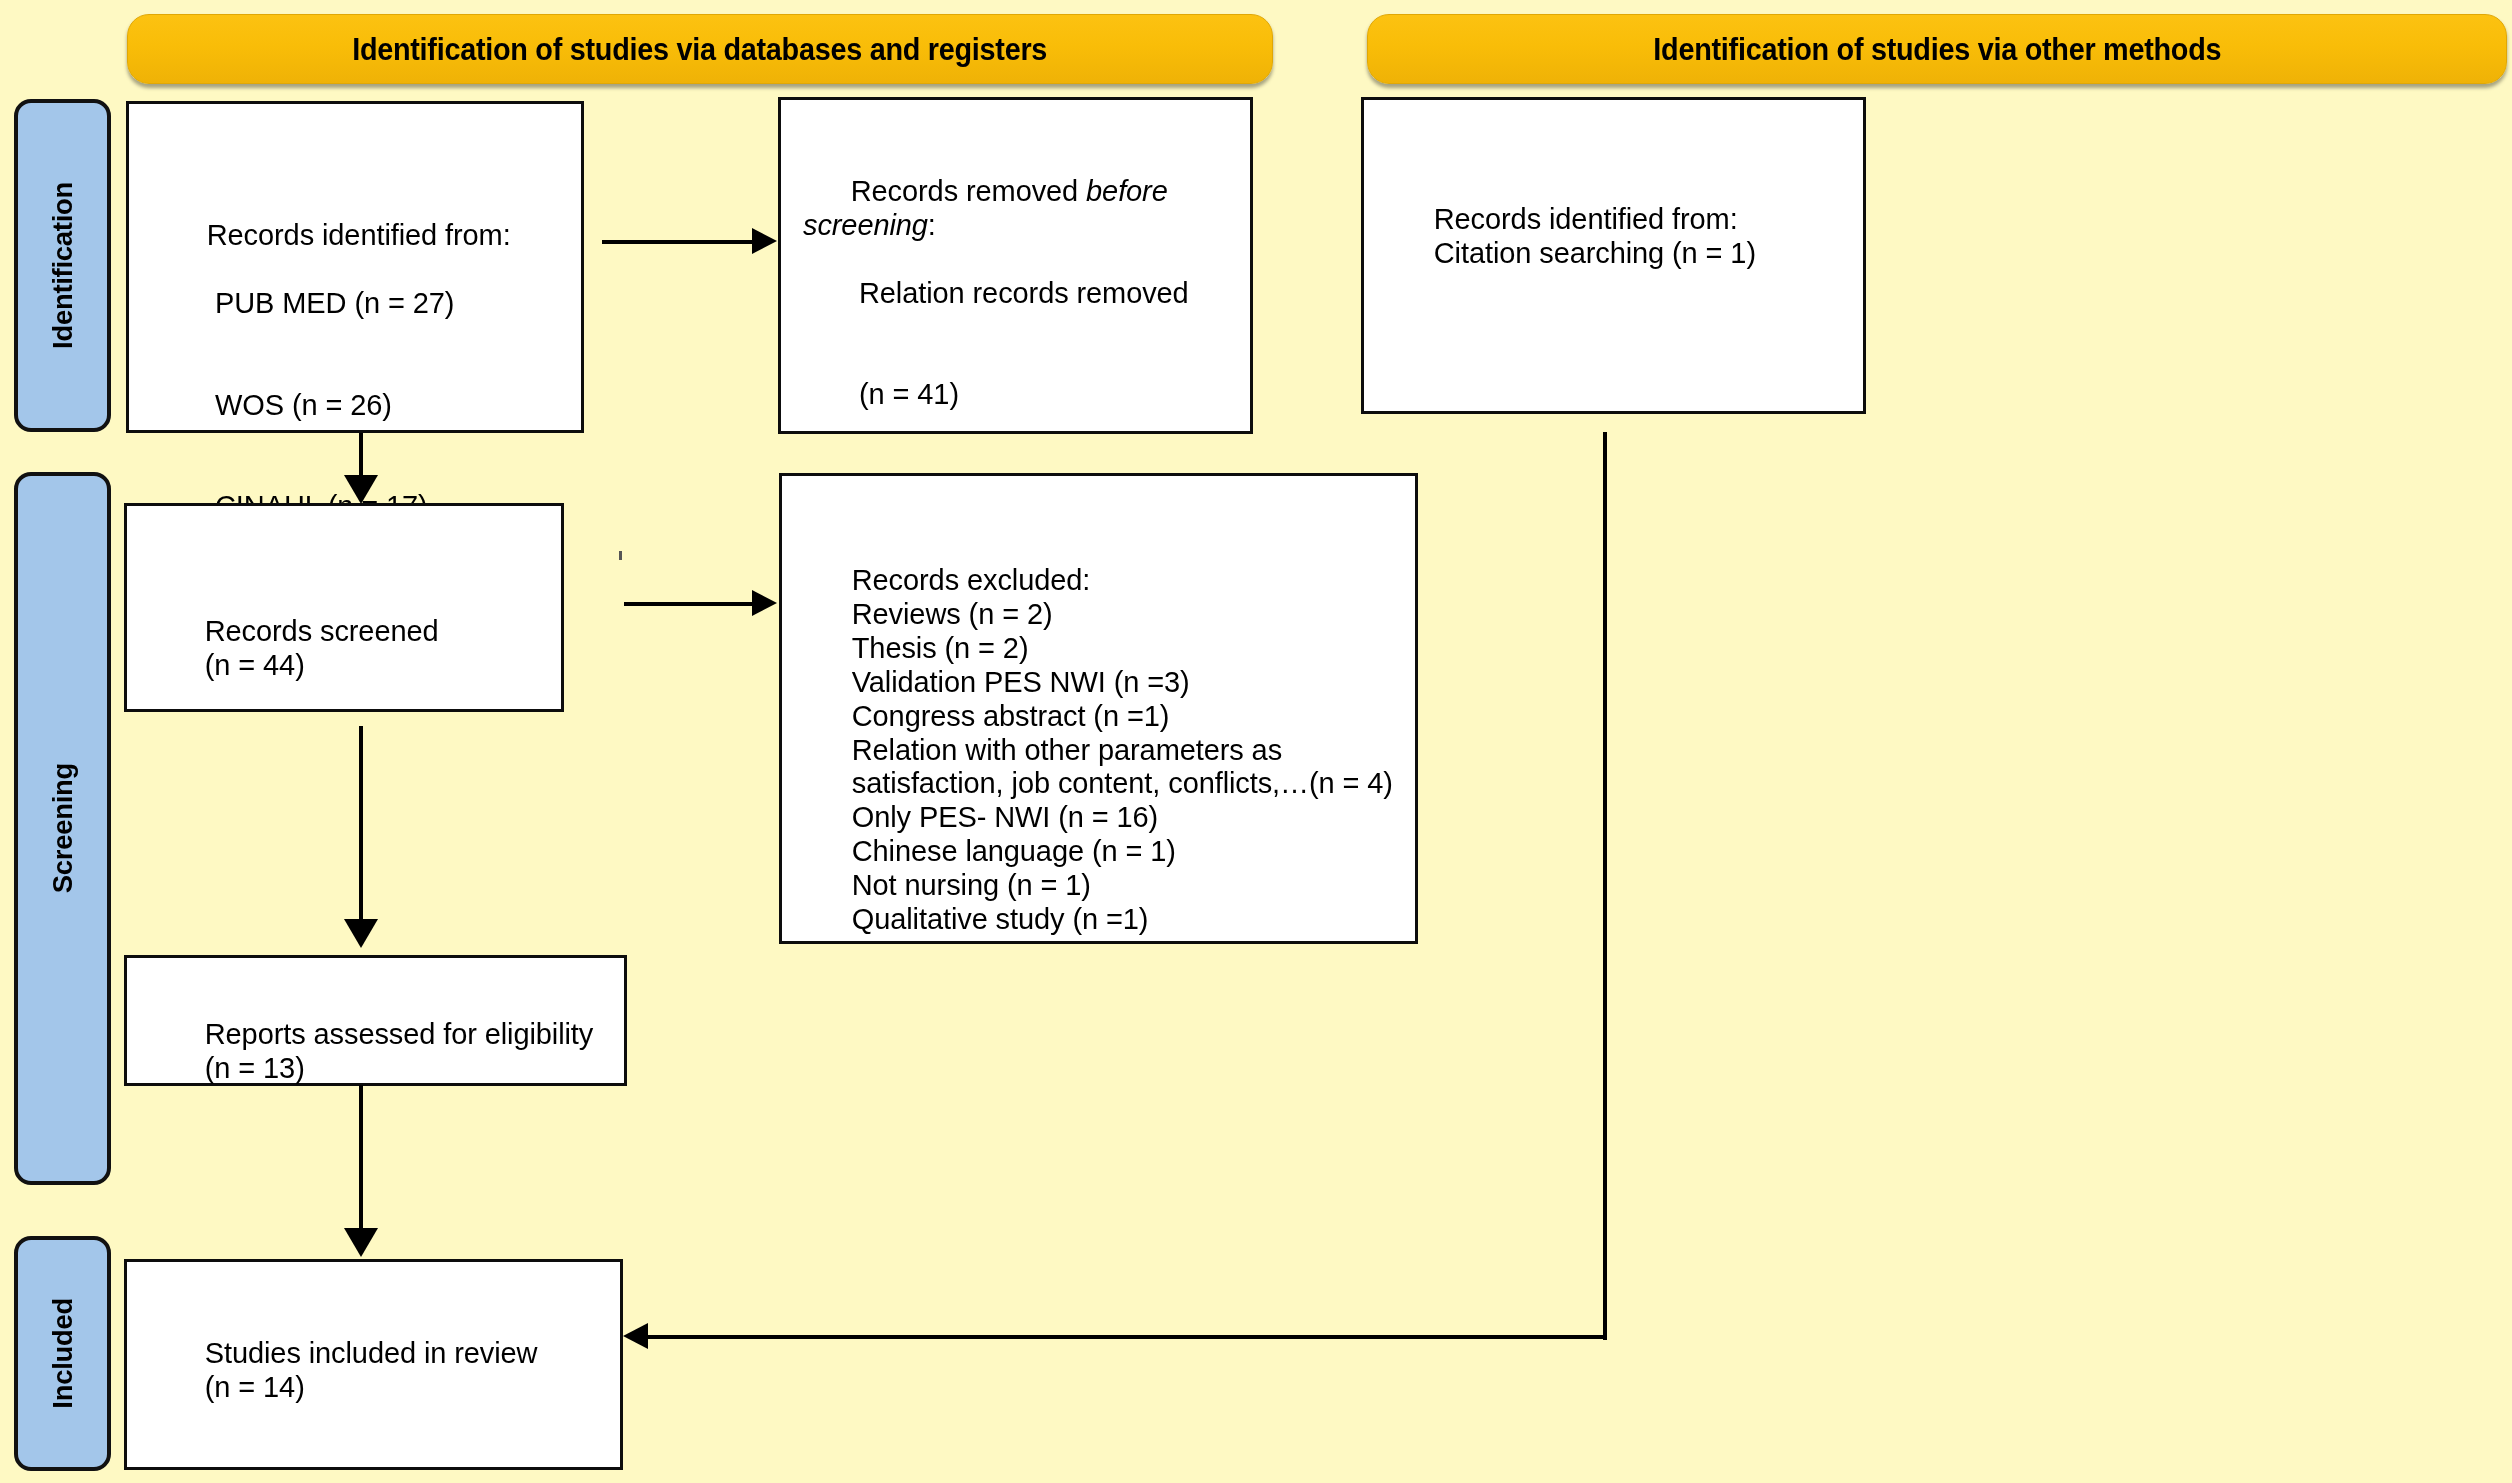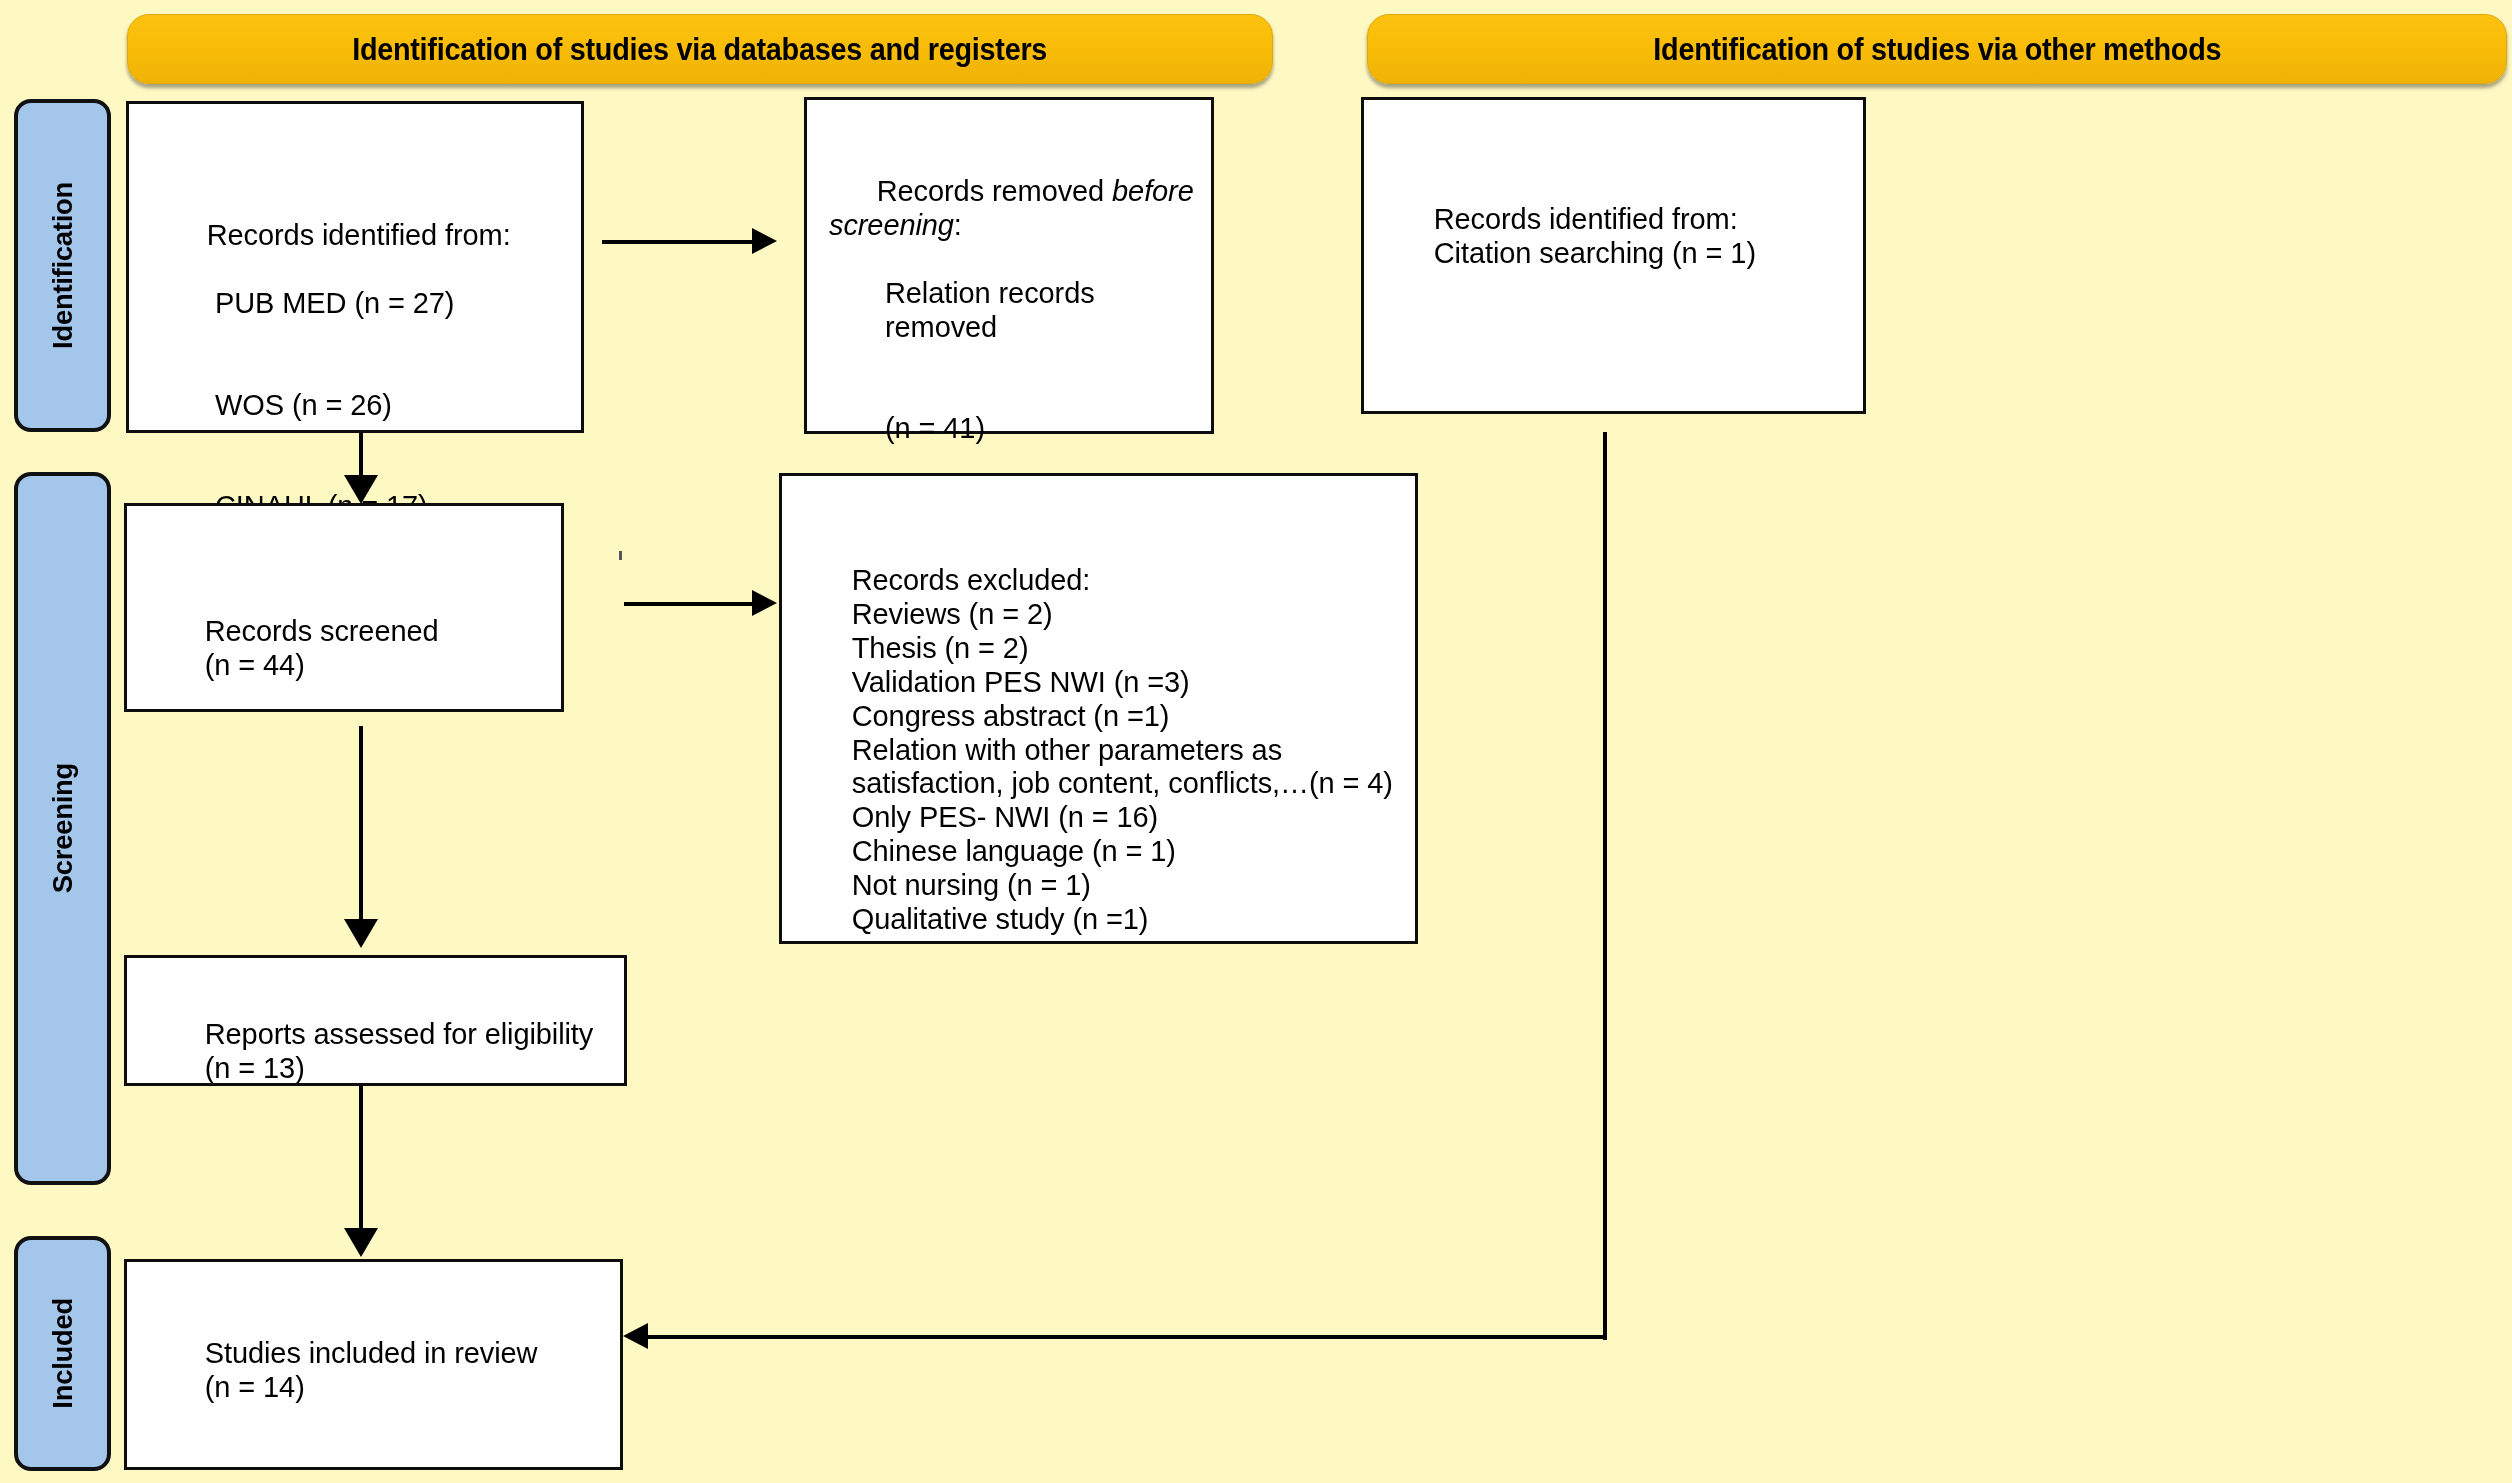--- a/index.html
+++ b/index.html
@@ -132,21 +132,21 @@
   <div class="box" style="left:126px;top:101px;width:458px;height:332px;">
     <div class="txt" style="top:81px;">
       <span>Records identified from:</span>
       <span class="indent">PUB MED (n = 27)</span>
       <span class="indent">WOS (n = 26)</span>
       <span class="indent">CINAHL (n = 17)</span>
       <span class="indent">SCOPUS (n = 20)</span>
     </div>
   </div>
 
-  <div class="box" style="left:778px;top:97px;width:410px;height:337px;margin-left:26px;">
+  <div class="box" style="left:778px;top:97px;width:475px;height:337px;">
     <div class="txt" style="top:41px;left:22px;">
       <span><span>Records removed </span><em>before screening</em><span>:</span></span>
       <span class="indent">Relation records removed</span>
       <span class="indent">(n = 41)</span>
       <span class="indent">Records marked as ineligible</span>
       <span class="indent">by automation tools (n = 3)</span>
     </div>
   </div>
 
   <div class="box" style="left:1361px;top:97px;width:505px;height:317px;">

